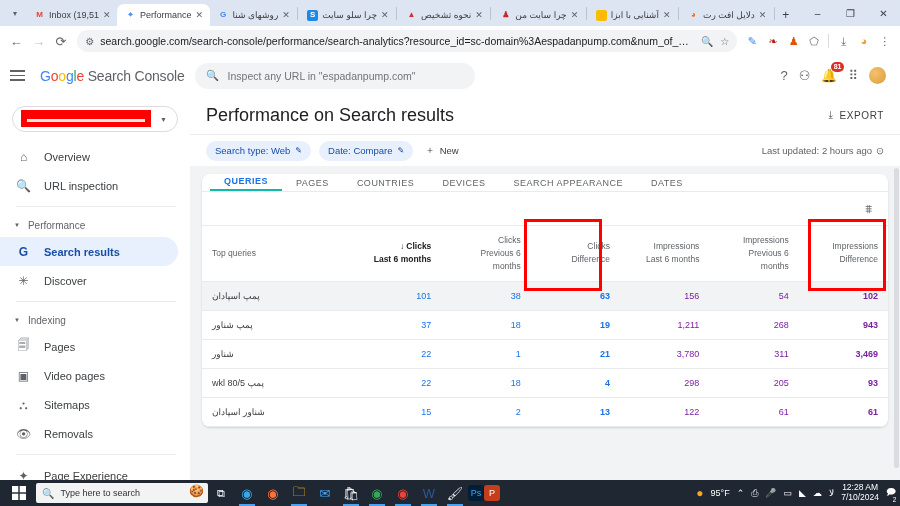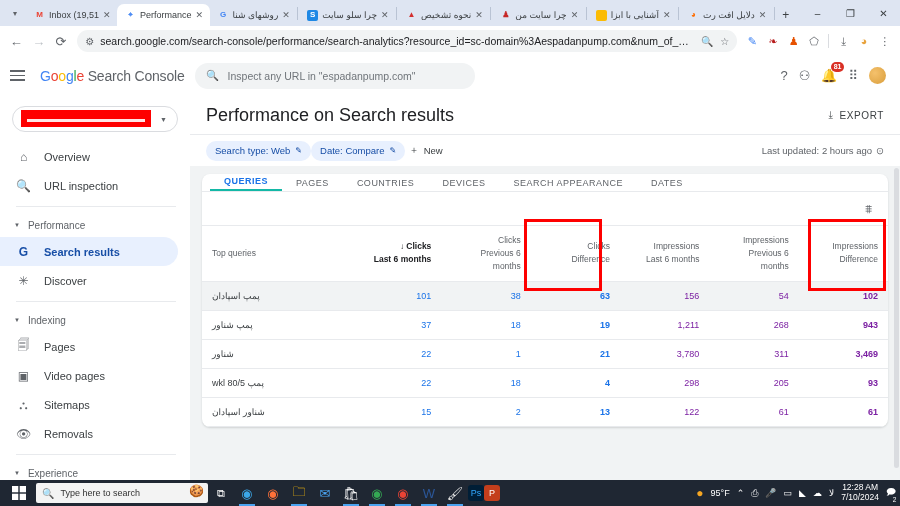--- a/index.html
+++ b/index.html
@@ -121,21 +121,21 @@
   
   .main { flex: 1 1 auto; background: #f1f3f4; position: relative; overflow: hidden; }
   .main-title-row {
     height: 38px; background: #fff; display: flex; align-items: center; padding: 0 16px;
   }
   .main-title { font-size: 18px; color: #202124; }
   .export-btn { margin-left: auto; display: flex; align-items: center; gap: 6px;
                 font-size: 10px; color: #3c4043; letter-spacing: .6px; }
   .filter-row {
     height: 32px; background: #fff; display: flex; align-items: center;
-    padding: 0 16px; gap: 0; border-top: 1px solid #e8eaed;
+    padding: 0 16px; gap: 8px; border-top: 1px solid #e8eaed;
   }
   .chip {
     height: 20px; background: #e8f0fe; border-radius: 10px; display: flex; align-items: center;
     gap: 5px; padding: 0 9px; font-size: 9.5px; color: #174ea6;
   }
   .chip .pencil { font-size: 8px; }
   .new-btn { display: flex; align-items: center; gap: 5px; font-size: 9.5px; color: #3c4043; padding-left: 4px;}
   .last-updated { margin-left: auto; font-size: 9.5px; color: #5f6368; display: flex; align-items: center; gap: 4px;}
 
   
@@ -368,24 +368,20 @@
         <span class="si-icon">⛬</span>
         <span>Sitemaps</span>
       </div>
       <div class="side-item">
         <span class="si-icon">👁</span>
         <span>Removals</span>
       </div>
 
       <div class="side-divider"></div>
 
-      <div class="side-group">
-        <span class="caret">▼</span>
-        <span>Experience</span>
-      </div>
       <div class="side-item">
         <span class="si-icon">✦</span>
         <span>Page Experience</span>
       </div>
 
     </div>
 
     <div class="main">
       <div class="main-title-row">
         <div class="main-title">Performance on Search results</div>

